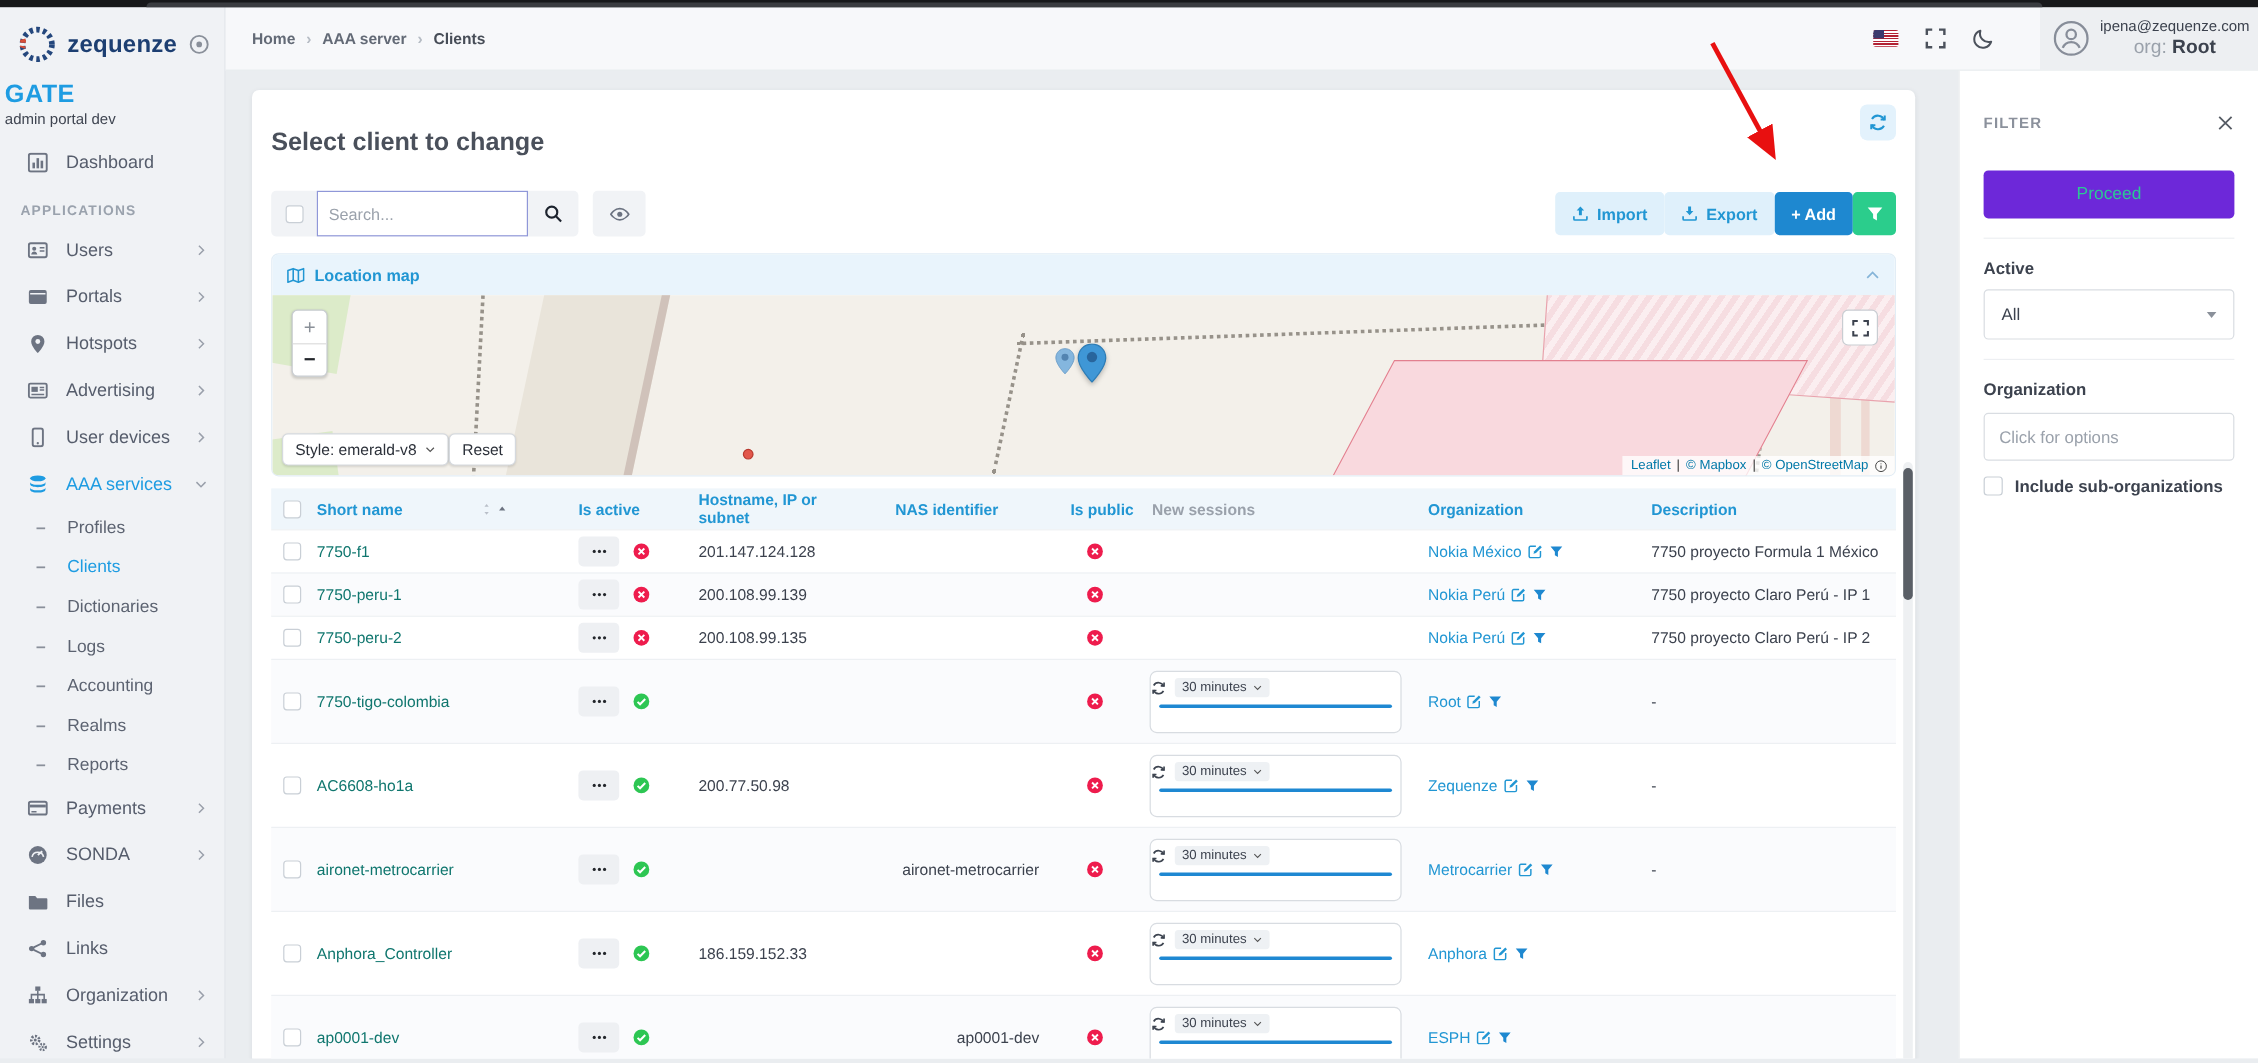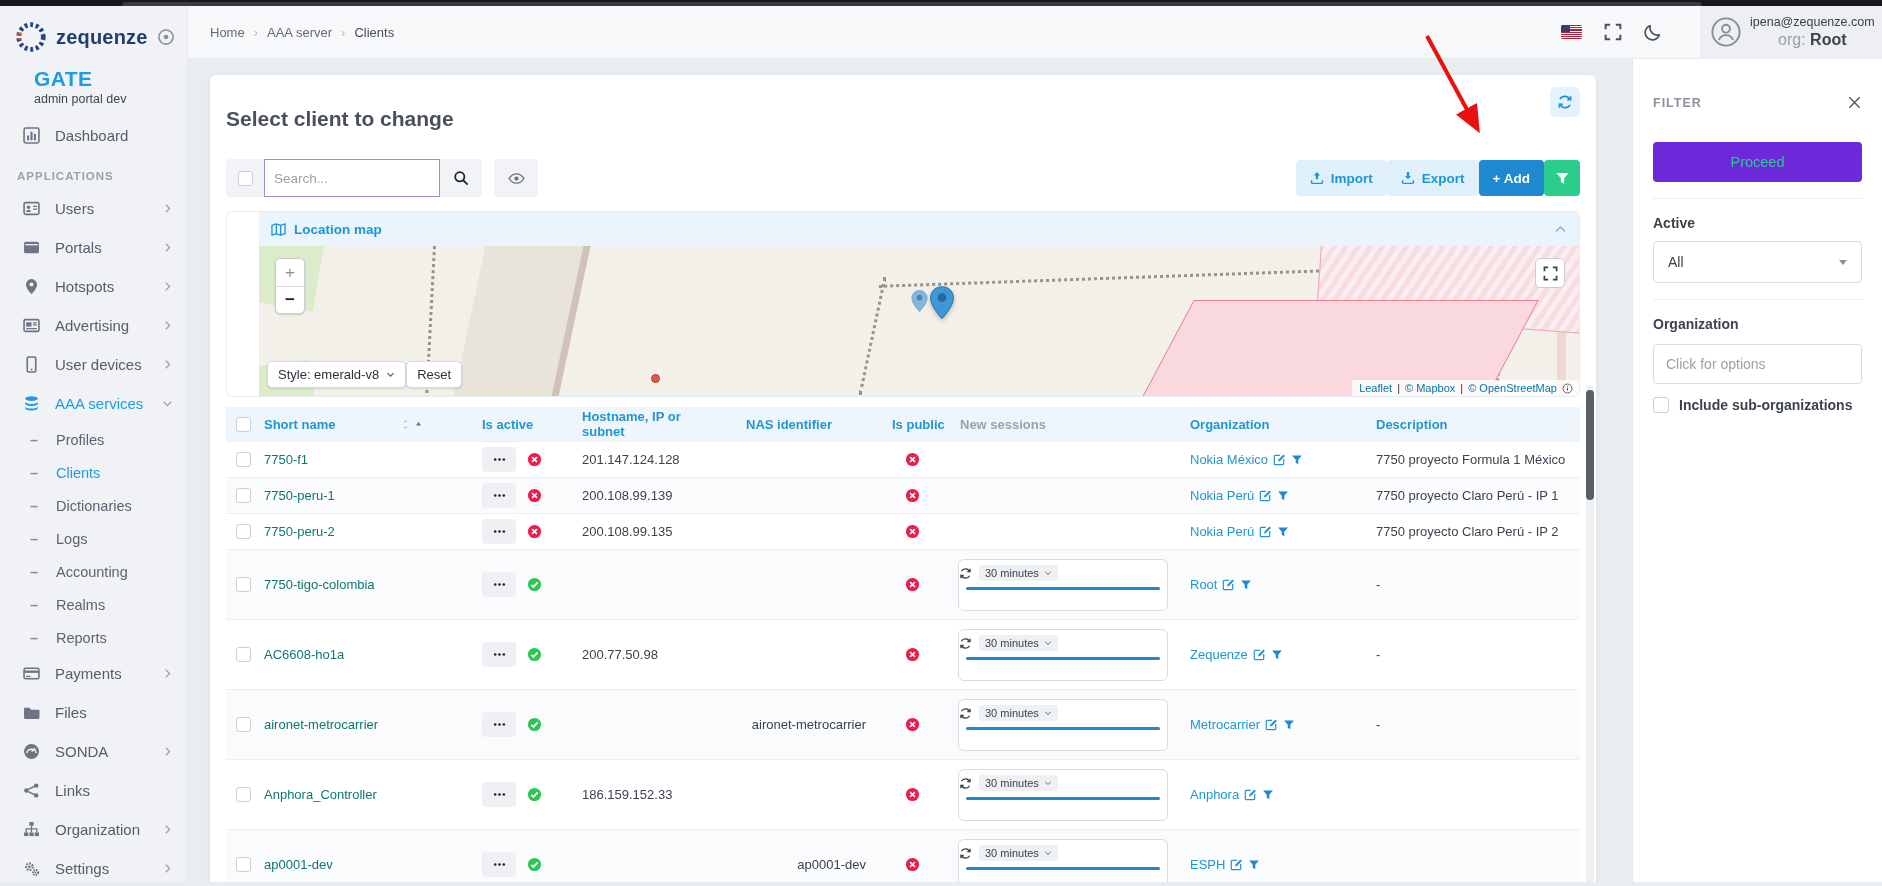--- a/index.html
+++ b/index.html
@@ -17,38 +17,38 @@
   .top-strip .tab { position:absolute; left:122px; width:1580px; top:2px; height:4px; background:#3a3c40; border-radius:6px 6px 0 0; }
 
   .app { display:flex; height:876px; }
 
   
   .sidebar { width:188px; flex:none; background:#f0f2f5; border-right:1px solid #e2e5e9; padding-top:10px; overflow:hidden; }
   .logo-row { display:flex; align-items:center; gap:8px; padding:4px 12px 0 14px; }
   .logo-mark { width:34px; height:34px; flex:none; }
   .brand { font-size:20px; font-weight:700; color:#1d3f72; flex:1; letter-spacing:.2px; }
   .collapse-ic { width:18px; height:18px; color:#8a909a; cursor:pointer; }
-  .gate-block { padding:14px 16px 0 34px; }
+  .gate-block { padding:14px 16px 0 4px; }
   .gate { color:#1e9ce2; font-weight:700; font-size:21px; line-height:1; letter-spacing:.4px; }
   .gate-sub { font-size:12.5px; color:#3f4551; margin-top:3px; }
   .nav { margin-top:10px; }
   .nav-item { height:39px; display:flex; align-items:center; gap:15px; padding:0 14px 0 23px; font-size:15px; color:#565d6c; cursor:pointer; }
   .nav-item .ni-icon { width:17px; height:17px; color:#6d7482; flex:none; }
   .nav-item .ni-label { flex:1; white-space:nowrap; }
   .nav-item .ni-chev { width:11px; height:11px; color:#9aa0ab; flex:none; }
   .nav-item.active, .nav-item.active .ni-icon { color:#1e9ce2; }
   .nav-section { font-size:11.5px; font-weight:700; letter-spacing:1px; color:#9aa2ad; padding:15px 0 7px 17px; }
   .nav-sub { height:33px; display:flex; align-items:center; padding-left:30px; font-size:14.5px; color:#5c6371; cursor:pointer; }
   .nav-sub .dash { width:26px; color:#8a909a; font-weight:600; }
   .nav-sub.active { color:#1e9ce2; }
 
   
   .right { flex:1; display:flex; flex-direction:column; min-width:0; }
   .topbar { height:53px; flex:none; background:#f7f8fa; border-bottom:1px solid #e7eaed; display:flex; align-items:center; }
-  .breadcrumb { padding-left:22px; display:flex; align-items:flex-start; gap:9px; font-size:13px; color:#636a76; }
+  .breadcrumb { padding-left:22px; display:flex; align-items:flex-start; gap:9px; font-size:13px; color:#636a76;font-weight:bold; }
   .breadcrumb .sep { color:#b6bcc4; font-size:13px; }
   .breadcrumb .bc-last { color:#474d57; }
   .topbar-right { margin-left:auto; display:flex; align-items:center; gap:22px;text-align:center; }
   .flag { width:21px; height:14px; border-radius:2px; position:relative; overflow:hidden; cursor:pointer;
           background:repeating-linear-gradient(180deg,#b22234 0 1.1px,#fff 1.1px 2.2px); }
   .flag:after { content:""; position:absolute; left:0; top:0; width:9px; height:7px; background:#3c3b6e; }
   .tb-ic { width:18px; height:18px; color:#4c525c; cursor:pointer; }
   .user-block { width:182px; height:53px; margin-left:16px; background:#edeff2; display:flex; align-items:center; gap:9px; padding-left:11px; }
   .avatar { width:30px; height:30px; color:#878d99; flex:none; }
   .user-email { font-size:12.5px; color:#3c424e; }
@@ -83,21 +83,21 @@
   .toolbar-right { margin-left:auto; display:flex; }
   .btn { height:36px; border:none; border-radius:4px; font-size:13.5px; font-weight:600; display:flex; align-items:center;
          gap:7px; padding:0 14px; cursor:pointer; font-family:"Liberation Sans",sans-serif; }
   .btn .ic { width:14px; height:14px; }
   .btn-soft { background:#dff0fb; color:#2196d3; }
   .btn-add { background:#1e88d0; color:#fff; }
   .btn-filter { background:#2bcd8c; color:#fff; width:36px; padding:0; justify-content:center; }
   .btn-filter .ic { width:15px; height:15px; }
 
   
-  .map-section { margin-top:14px; border:1px solid #e2edf6; border-radius:6px; overflow:hidden;padding-left:32px; }
+  .map-section { margin-top:14px; border:1px solid #e2edf6; border-radius:6px; overflow:hidden; }
   .map-head { height:34px; background:#e9f4fc; display:flex; align-items:center; gap:8px; padding:0 12px;
               color:#2196d3; font-size:13.5px; font-weight:700; }
   .map-head .ic { width:15px; height:15px; }
   .map-head .chev-up { margin-left:auto; width:13px; height:13px; color:#85b4d8; cursor:pointer; }
   .map-body { height:150px; position:relative; background:#f3f0ea; overflow:hidden; }
   .mf { position:absolute; }
   .mf-green1 { left:-12px; top:-8px; width:72px; height:68px; background:#dcebc9; transform:rotate(10deg); }
   .mf-green2 { left:-18px; bottom:-20px; width:72px; height:52px; background:#dcebc9; transform:rotate(-8deg); }
   .mf-dotA { left:170px; top:-6px; height:165px; border-left:3px dotted #97928a; transform:rotate(3deg); }
   .mf-bldg { left:210px; top:-10px; width:105px; height:175px; background:#e9e4da; border-right:7px solid #d0c2ba; transform:skewX(-12deg); }
@@ -367,39 +367,39 @@
           <span class="ni-label">Payments</span>
           <span class="ni-chev">
             <svg viewBox="0 0 16 16">
               <path d="M5.5 2.5L11 8l-5.5 5.5" fill="none" stroke="currentColor" stroke-width="1.8"></path>
             </svg>
           </span>
         </div>
         <div class="nav-item">
           <span class="ni-icon">
             <svg viewBox="0 0 16 16">
-              <path d="M1 3.5h5l1.5 1.8h7.3a.7.7 0 01.7.7v7a1 1 0 01-1 1H2a1 1 0 01-1-1z" fill="currentColor"></path>
-            </svg>
-          </span>
-          <span class="ni-label">Files</span>
-        </div>
-        <div class="nav-item">
-          <span class="ni-icon">
-            <svg viewBox="0 0 16 16">
               <circle cx="8" cy="8" r="7" fill="currentColor"></circle>
               <path d="M8 8l3.5-3" stroke="#f0f2f5" stroke-width="1.5"></path>
               <path d="M3.5 9.5a4.6 4.6 0 019 0" fill="none" stroke="#f0f2f5" stroke-width="1.3"></path>
             </svg>
           </span>
           <span class="ni-label">SONDA</span>
           <span class="ni-chev">
             <svg viewBox="0 0 16 16">
               <path d="M5.5 2.5L11 8l-5.5 5.5" fill="none" stroke="currentColor" stroke-width="1.8"></path>
             </svg>
           </span>
+        </div>
+        <div class="nav-item">
+          <span class="ni-icon">
+            <svg viewBox="0 0 16 16">
+              <path d="M1 3.5h5l1.5 1.8h7.3a.7.7 0 01.7.7v7a1 1 0 01-1 1H2a1 1 0 01-1-1z" fill="currentColor"></path>
+            </svg>
+          </span>
+          <span class="ni-label">Files</span>
         </div>
         <div class="nav-item">
           <span class="ni-icon">
             <svg viewBox="0 0 16 16">
               <circle cx="3.2" cy="8" r="2.1" fill="currentColor"></circle>
               <circle cx="12.4" cy="3.4" r="2.1" fill="currentColor"></circle>
               <circle cx="12.4" cy="12.6" r="2.1" fill="currentColor"></circle>
               <path d="M4.8 7L11 4M4.8 9L11 12" stroke="currentColor" stroke-width="1.4"></path>
             </svg>
           </span>

